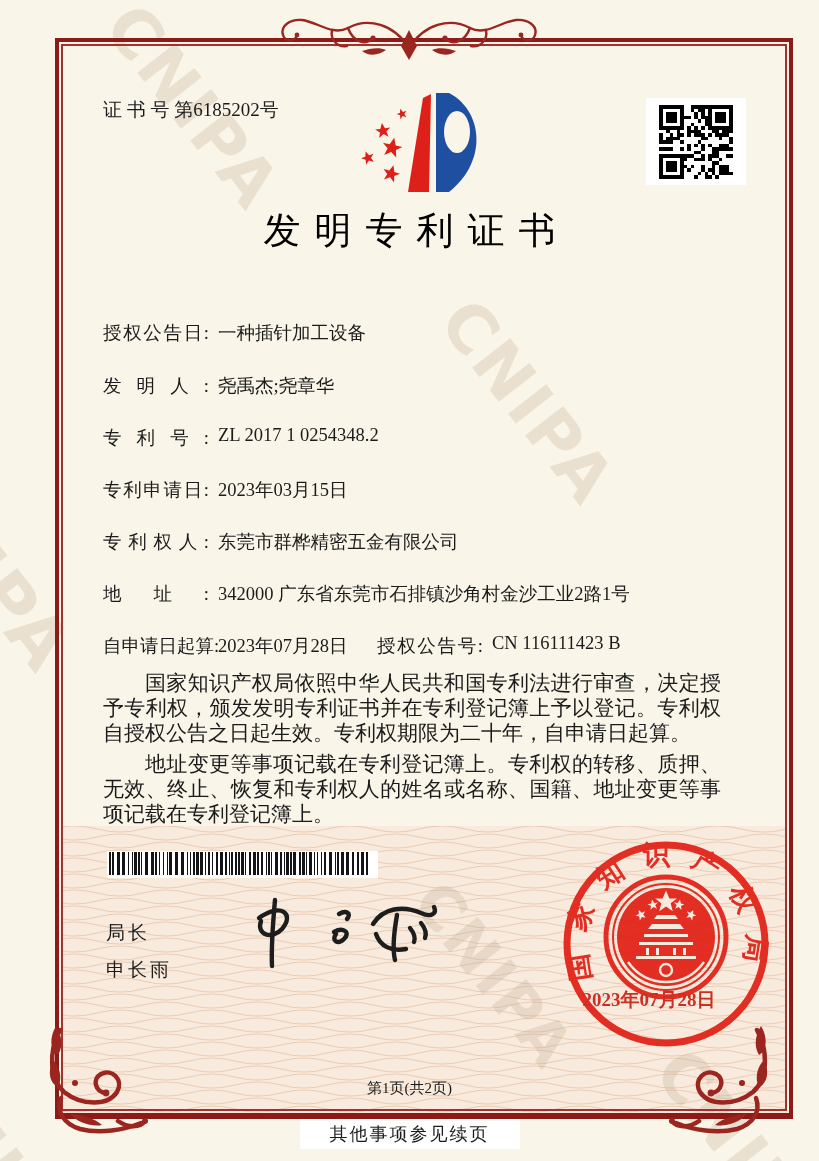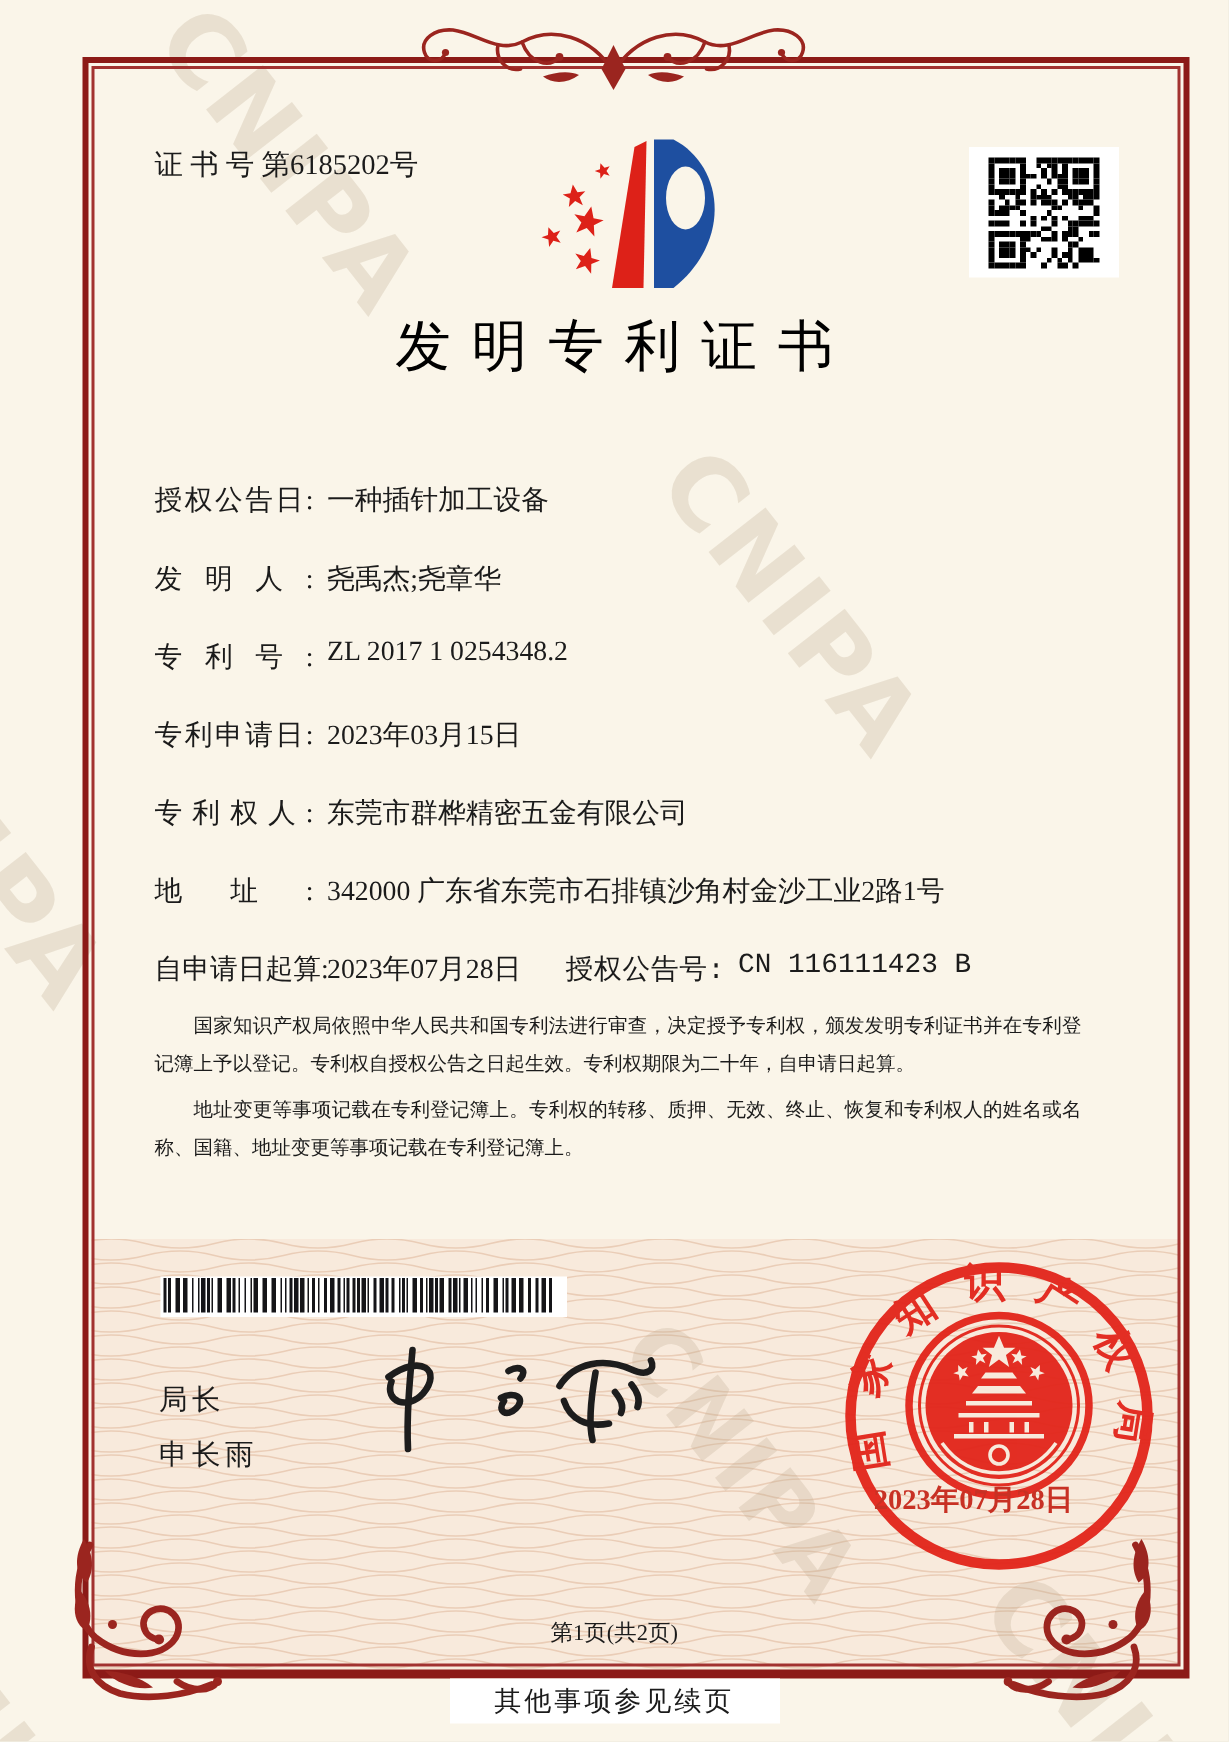--- a/index.html
+++ b/index.html
@@ -34,22 +34,22 @@
   .qr-grid{position:absolute; left:13px; top:7px; display:grid; grid-template-columns:repeat(21,3.5px); grid-auto-rows:3.5px;}
   .qr-grid b{display:block;}
   .title{
     position:absolute; left:0; top:206px; width:100%; text-align:center;
     font-size:37px; letter-spacing:14px; text-indent:14px; z-index:4; color:#000;
   }
   .logo{position:absolute; left:328px; top:90px; z-index:4;}
   .field-row{position:absolute; left:103px; font-size:18.5px; z-index:4; white-space:nowrap;}
   .field-label{display:inline-block; width:106px; text-align:justify; text-align-last:justify; vertical-align:top;}
   .field-value{margin-left:9px;}
-  .grant2{position:absolute; left:274px; top:0;font-family:Liberation Mono, monospace;}
-  .paras{position:absolute; left:103px; top:671px; width:618px; font-size:13px; line-height:25px; z-index:4;}
+  .grant2{position:absolute; left:274px; top:0;}
+  .paras{position:absolute; left:103px; top:671px; width:618px; font-size:21px; line-height:25px; z-index:4;}
   .paras p{margin:0 0 6px 0; text-indent:2em; text-align:justify;}
   .barcode{position:absolute; left:107px; top:851px; width:267px; height:25px; background:#fff; z-index:4; font-size:0; white-space:nowrap; overflow:hidden; padding:1px 2px;}
   .barcode i{display:inline-block; height:23px; background:#141418; vertical-align:top;}
   .officer-title{position:absolute; left:106px; top:920px; font-size:19px; letter-spacing:3px; z-index:4;}
   .officer-name{position:absolute; left:106px; top:957px; font-size:19px; letter-spacing:3px; z-index:4;}
   .sig{position:absolute; left:235px; top:888px; z-index:4;}
   .seal{position:absolute; left:556px; top:834px; z-index:5; opacity:0.95;}
   .page-num{position:absolute; left:0; top:1079px; width:100%; text-align:center; font-size:15px; z-index:4;}
   .note{
     position:absolute; left:0; top:1122px; width:100%; text-align:center; z-index:4;

